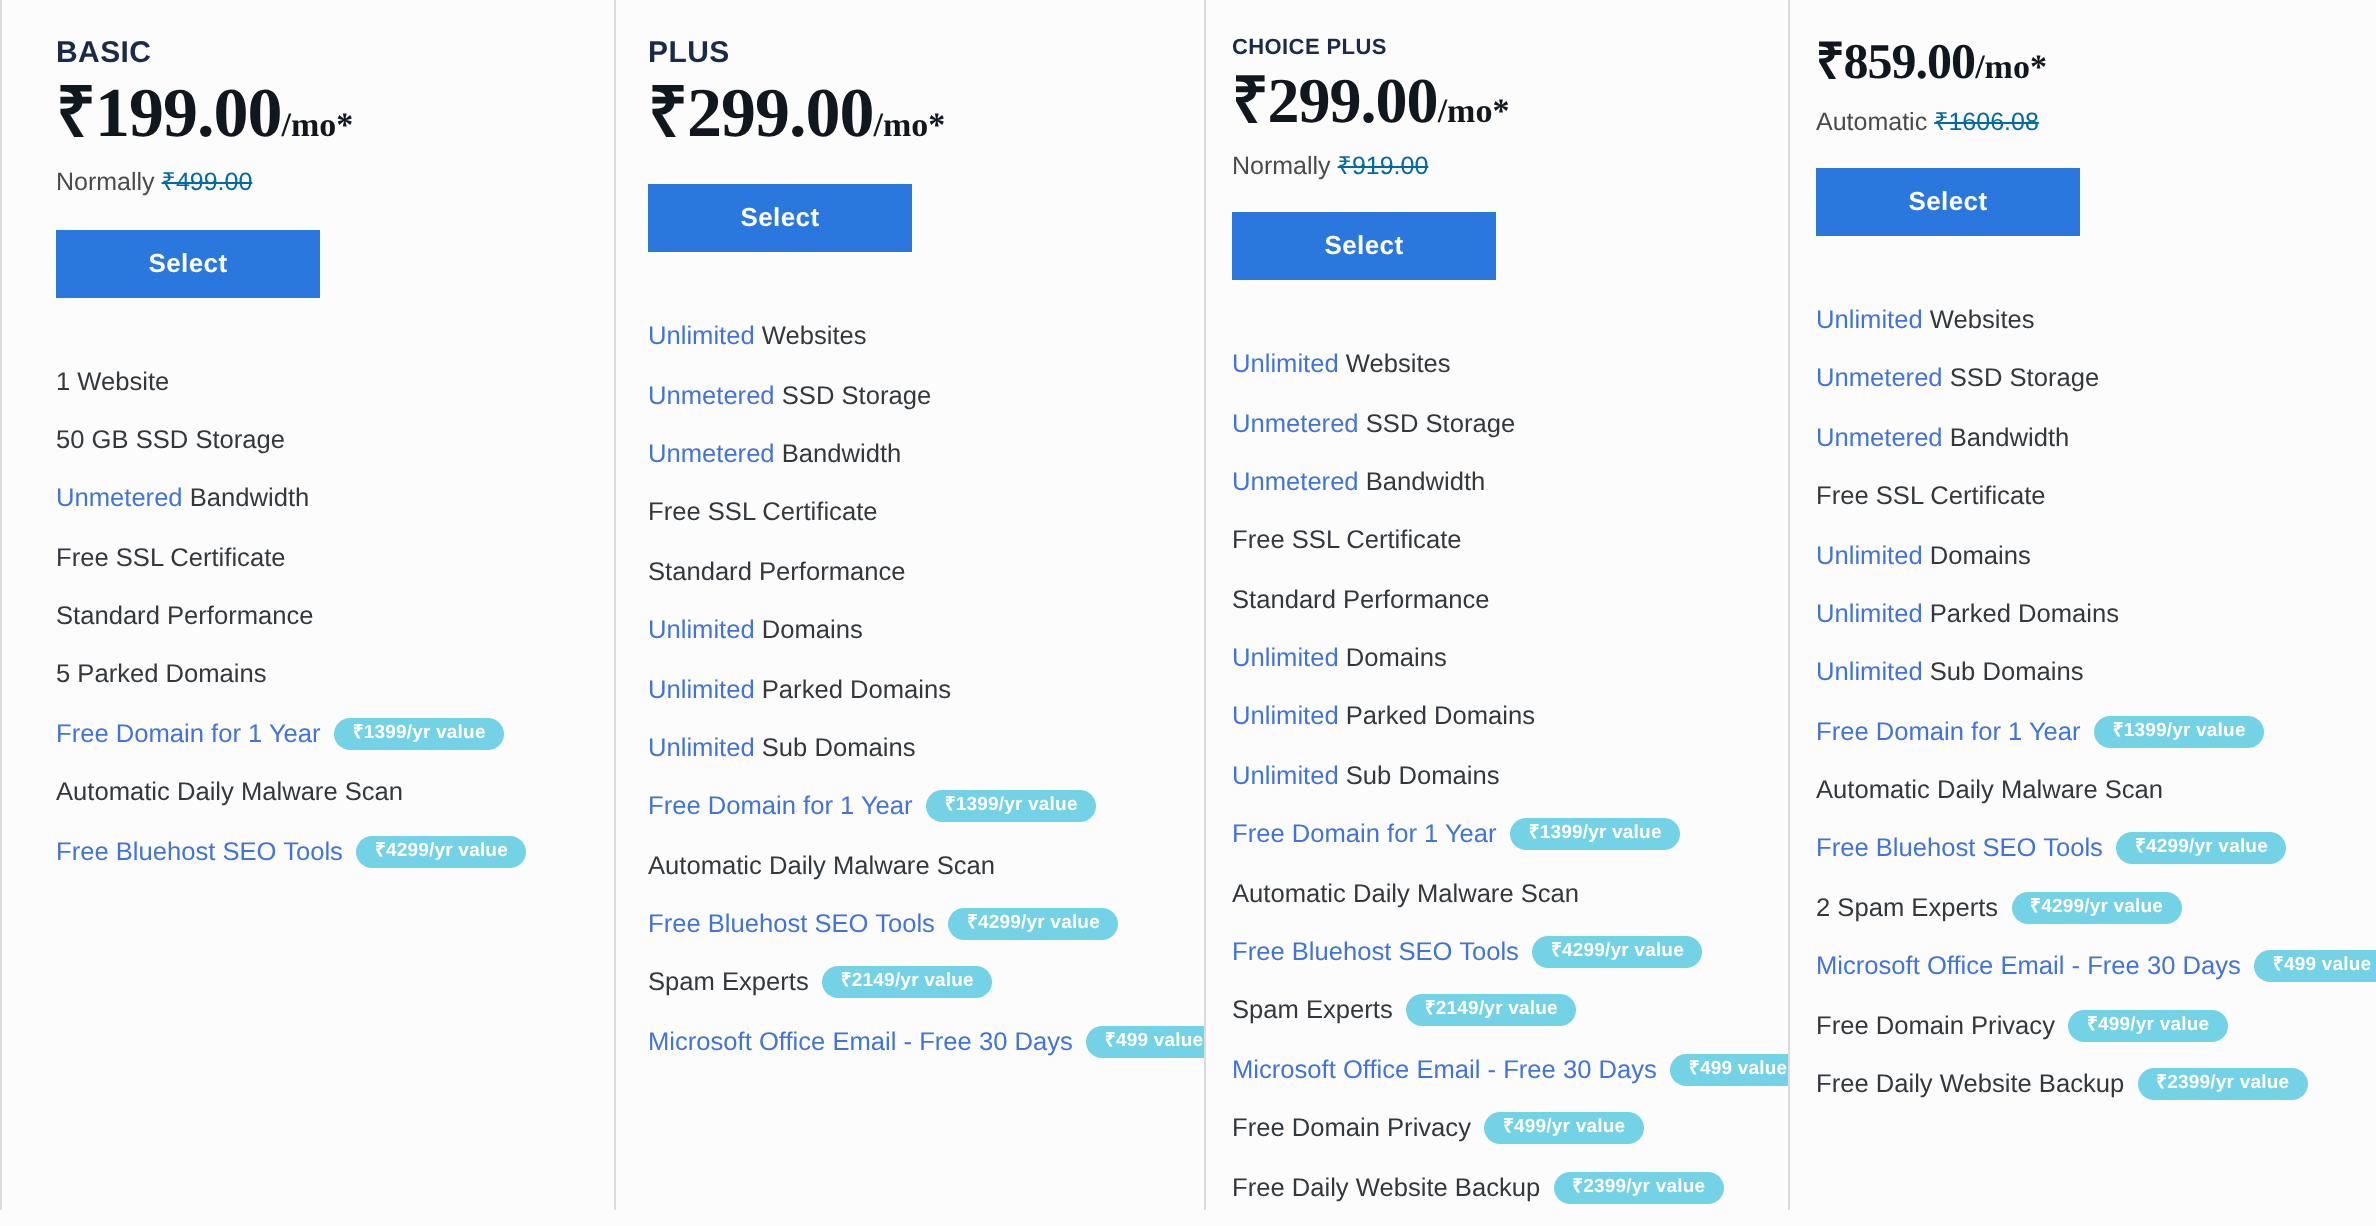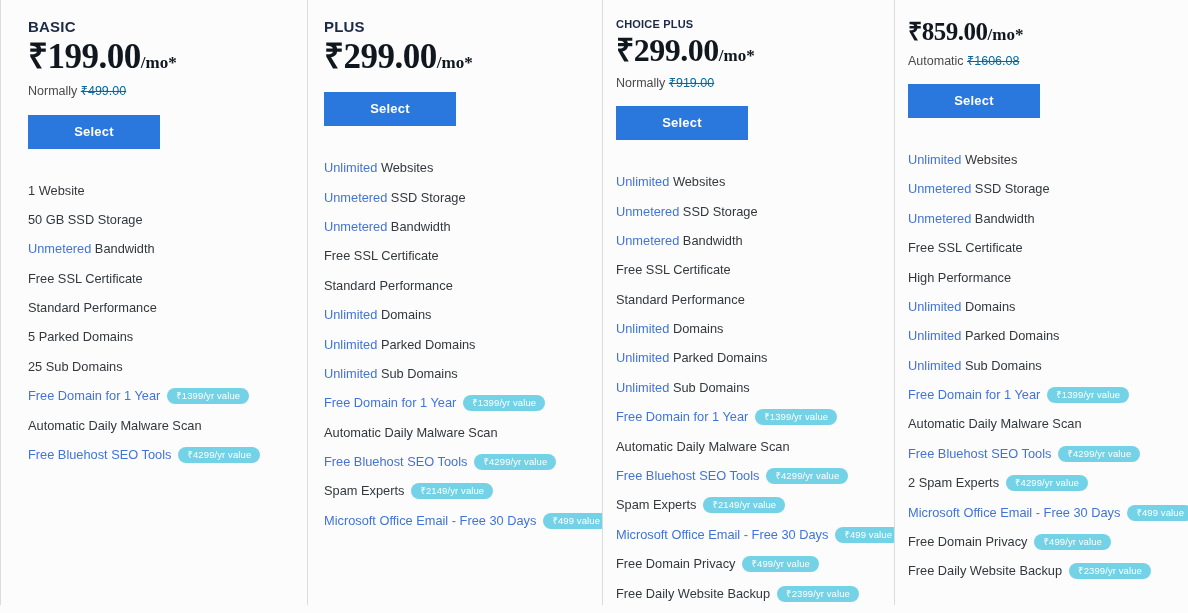--- a/index.html
+++ b/index.html
@@ -134,21 +134,21 @@
 
   .hl { color: #4273d8; }
   .ft-text { }
 
   .value-badge {
     display: inline-block;
     margin-left: 7px;
     background: #74d2e7;
     color: #ffffff;
     font-size: 9.5px;
-    font-weight: normal;
+    font-weight: bold;
     letter-spacing: 0.1px;
     border-radius: 11px;
     padding: 3px 9px 3.5px 9px;
     line-height: 1;
     white-space: nowrap;
     vertical-align: middle;
   }
 </style>
 </head>
 <body>
@@ -176,23 +176,20 @@
           <li>
             <span><span class="ft-text">Free SSL Certificate</span></span>
           </li>
           <li>
             <span><span class="ft-text">Standard Performance</span></span>
           </li>
           <li>
             <span><span class="ft-text">5 Parked Domains</span></span>
           </li>
           <li>
-            <span><span class="ft-text">25 Sub Domains</span></span>
-          </li>
-          <li>
             <span><span class="hl">Free Domain for 1 Year</span></span>
             <span class="value-badge">₹1399/yr value</span>
           </li>
           <li>
             <span><span class="ft-text">Automatic Daily Malware Scan</span></span>
           </li>
           <li>
             <span><span class="hl">Free Bluehost SEO Tools</span></span>
             <span class="value-badge">₹4299/yr value</span>
           </li>
@@ -333,23 +330,20 @@
           <li>
             <span><span class="hl">Unmetered</span><span class="ft-text"> SSD Storage</span></span>
           </li>
           <li>
             <span><span class="hl">Unmetered</span><span class="ft-text"> Bandwidth</span></span>
           </li>
           <li>
             <span><span class="ft-text">Free SSL Certificate</span></span>
           </li>
           <li>
-            <span><span class="ft-text">High Performance</span></span>
-          </li>
-          <li>
             <span><span class="hl">Unlimited</span><span class="ft-text"> Domains</span></span>
           </li>
           <li>
             <span><span class="hl">Unlimited</span><span class="ft-text"> Parked Domains</span></span>
           </li>
           <li>
             <span><span class="hl">Unlimited</span><span class="ft-text"> Sub Domains</span></span>
           </li>
           <li>
             <span><span class="hl">Free Domain for 1 Year</span></span>

